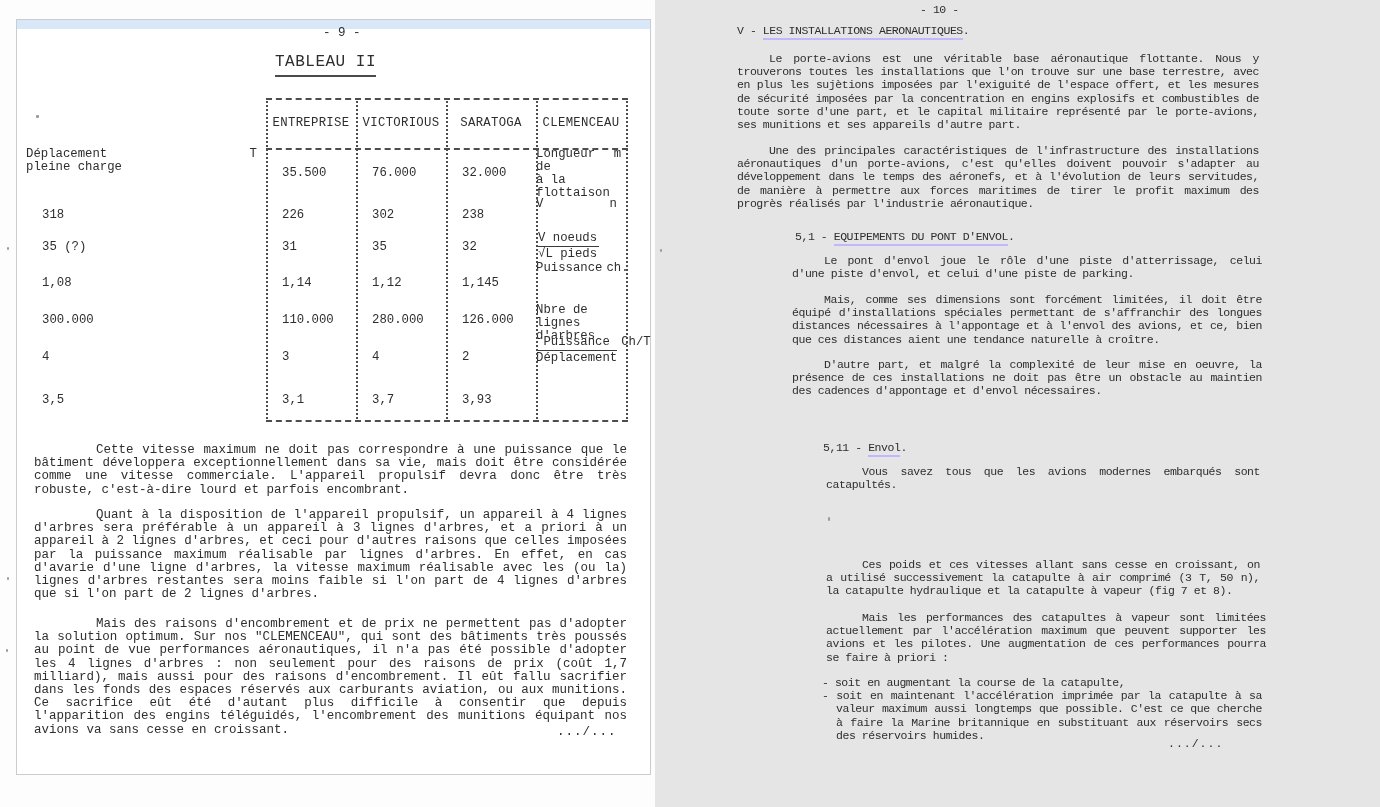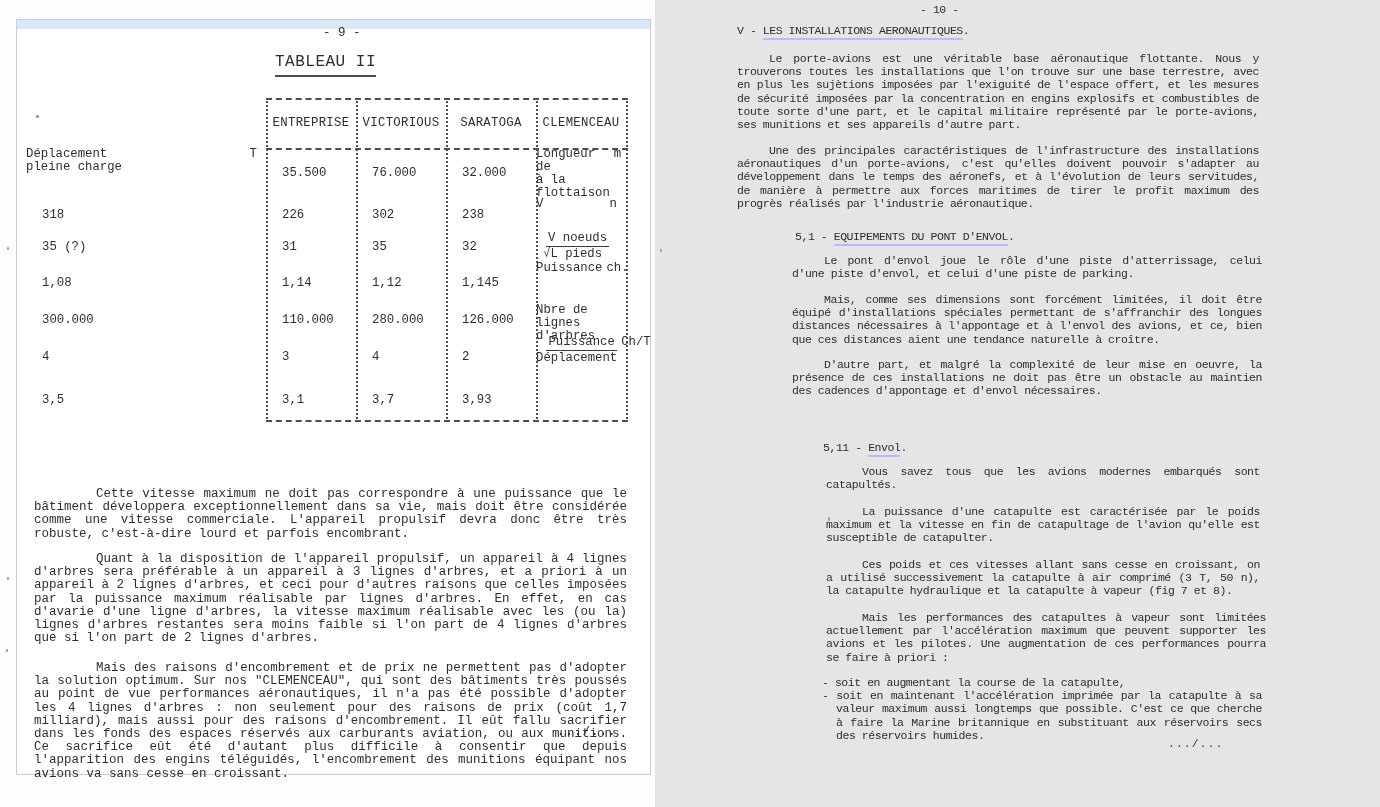--- a/index.html
+++ b/index.html
@@ -29,26 +29,26 @@
   }
   .t9 .vl{position:absolute;top:0;bottom:0;width:0;border-left:2px dotted #4d4d4d;}
   .t9 .hl{position:absolute;left:240px;right:0;height:0;border-top:2px dashed #4d4d4d;}
   .t9 .c{display:flex;align-items:center;padding-left:16px;}
   .t9 .hdrc{justify-content:center;padding-left:0;letter-spacing:.3px;}
   .t9 .lab{display:flex;justify-content:space-between;
     padding-right:9px;}
   .t9 .lab .lt{white-space:pre-line;}
   .t9 .lab .un{flex:none;padding-left:4px;}
   .frac{display:inline-block;text-align:center;line-height:12.5px;}
-  .frac .fn{display:block;border-bottom:1px solid #3a3a3a;padding:0 2px 1px 2px;margin-left:10px;}
+  .frac .fn{display:block;border-bottom:1px solid #3a3a3a;padding:0 2px 1px 2px;}
   .frac .fd{display:block;padding-top:1px;}
   
   .p9para{font-size:12.5px;line-height:13.2px;text-align:justify;
     width:593px;left:17px;}
-  .ind62{text-indent:62px;margin-top:44px;}
+  .ind62{text-indent:62px;}
   .p9cont{top:705px;left:540px;font-size:12.5px;letter-spacing:1px;}
   
   #page10{left:655px;top:0;width:725px;height:807px;background:#e5e5e5;
     font-size:11.5px;letter-spacing:-0.45px;line-height:13.2px;}
   .p10num{top:3px;left:265px;width:110px;}
   .hU{border-bottom:2px solid #c4b5fd;padding-bottom:1px;}
   .p10para{text-align:justify;}
   .ind32{text-indent:32px;}
   .ind36{text-indent:36px;}
   .bullets div{padding-left:14px;text-indent:-14px;text-align:justify;}
@@ -179,21 +179,20 @@
 
   <div class="abs p10para ind32" style="top:254px;left:137px;width:470px">Le pont d'envol joue le rôle d'une piste d'atterrissage, celui d'une piste d'envol, et celui d'une piste de parking.</div>
   <div class="abs p10para ind32" style="top:293px;left:137px;width:470px">Mais, comme ses dimensions sont forcément limitées, il doit être équipé d'installations spéciales permettant de s'affranchir des longues distances nécessaires à l'appontage et à l'envol des avions, et ce, bien que ces distances aient une tendance naturelle à croître.</div>
   <div class="abs p10para ind32" style="top:358px;left:137px;width:470px">D'autre part, et malgré la complexité de leur mise en oeuvre, la présence de ces installations ne doit pas être un obstacle au maintien des cadences d'appontage et d'envol nécessaires.</div>
 
   <div class="abs" style="top:441px;left:168px">
     <span>5,11 - </span><span class="hU">Envol</span><span>.</span>
   </div>
 
   <div class="abs p10para ind36" style="top:465px;left:171px;width:434px">Vous savez tous que les avions modernes embarqués sont catapultés.</div>
-  <div class="abs p10para ind36" style="top:505px;left:171px;width:434px">La puissance d'une catapulte est caractérisée par le poids maximum et la vitesse en fin de catapultage de l'avion qu'elle est susceptible de catapulter.</div>
   <div class="abs p10para ind36" style="top:558px;left:171px;width:434px">Ces poids et ces vitesses allant sans cesse en croissant, on a utilisé successivement la catapulte à air comprimé (3 T, 50 n), la catapulte hydraulique et la catapulte à vapeur (fig 7 et 8).</div>
   <div class="abs p10para ind36" style="top:611px;left:171px;width:440px">Mais les performances des catapultes à vapeur sont limitées actuellement par l'accélération maximum que peuvent supporter les avions et les pilotes. Une augmentation de ces performances pourra se faire à priori :</div>
 
   <div class="abs bullets" style="top:676px;left:167px;width:440px">
     <div>- soit en augmentant la course de la catapulte,</div>
     <div>- soit en maintenant l'accélération imprimée par la catapulte à sa valeur maximum aussi longtemps que possible. C'est ce que cherche à faire la Marine britannique en substituant aux réservoirs secs des réservoirs humides.</div>
   </div>
 
   <div class="abs p10cont">.../...</div>
 </div>

